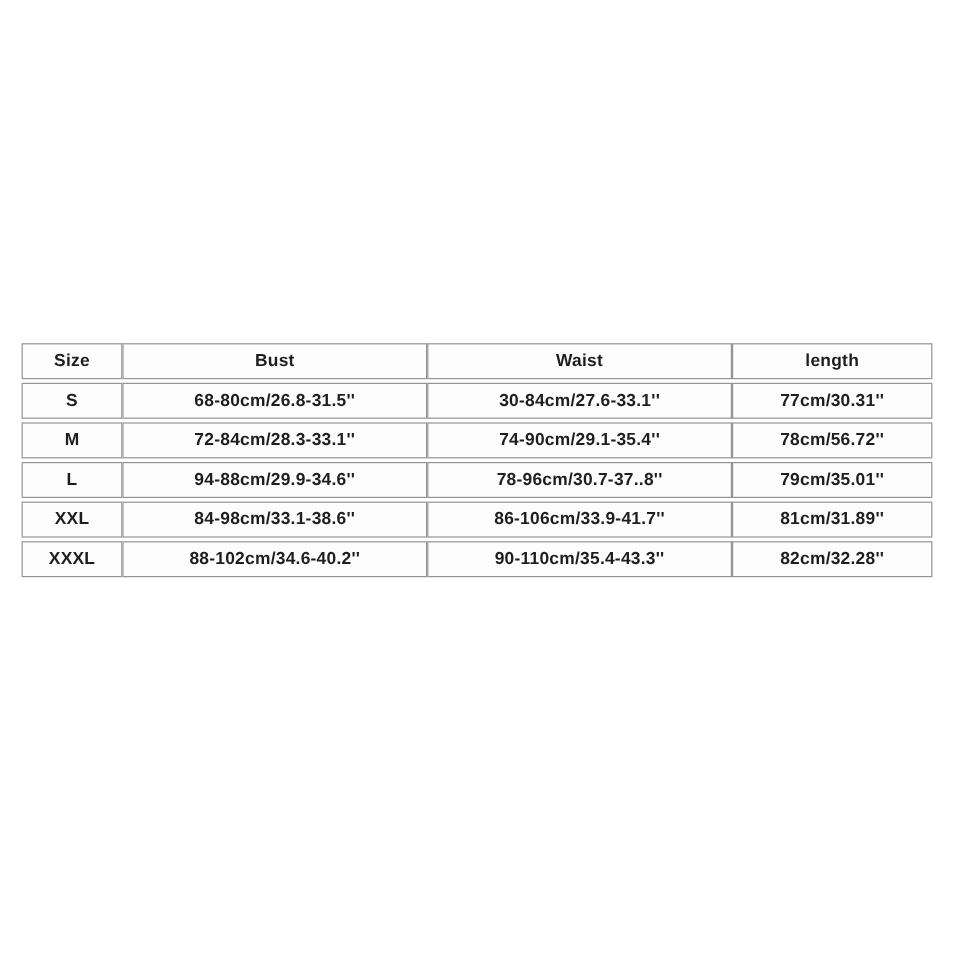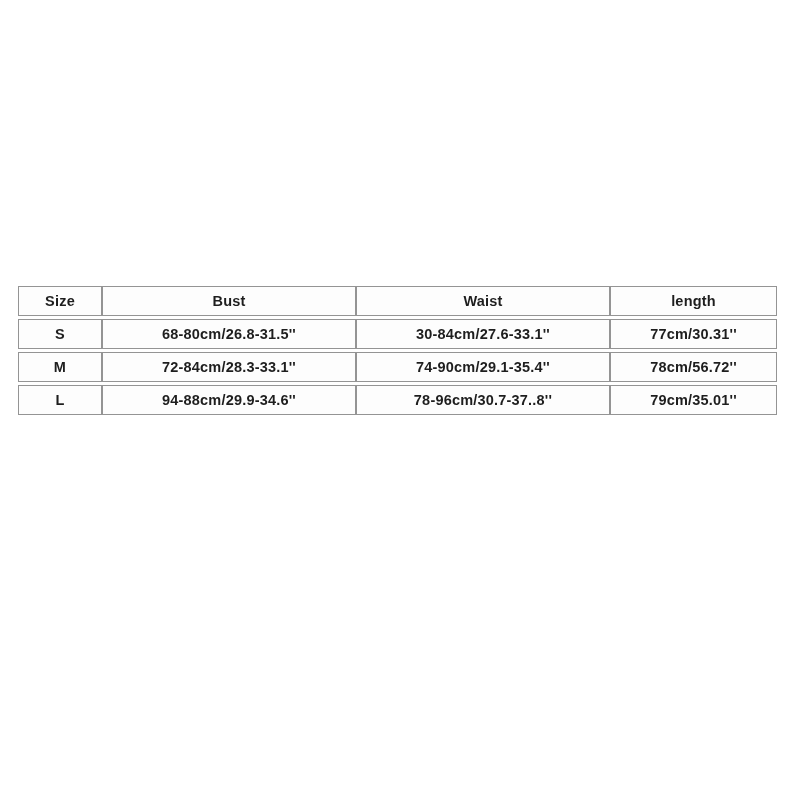--- a/index.html
+++ b/index.html
@@ -79,16 +79,28 @@
           <td>72-84cm/28.3-33.1''</td>
           <td>74-90cm/29.1-35.4''</td>
           <td>78cm/56.72''</td>
         </tr>
         <tr>
           <td>L</td>
           <td>94-88cm/29.9-34.6''</td>
           <td>78-96cm/30.7-37..8''</td>
           <td>79cm/35.01''</td>
         </tr>
+        <tr>
+          <td>XXL</td>
+          <td>84-98cm/33.1-38.6''</td>
+          <td>86-106cm/33.9-41.7''</td>
+          <td>81cm/31.89''</td>
+        </tr>
+        <tr>
+          <td>XXXL</td>
+          <td>88-102cm/34.6-40.2''</td>
+          <td>90-110cm/35.4-43.3''</td>
+          <td>82cm/32.28''</td>
+        </tr>
       </tbody>
     </table>
   </div>
 </div>
 
 </body></html>

